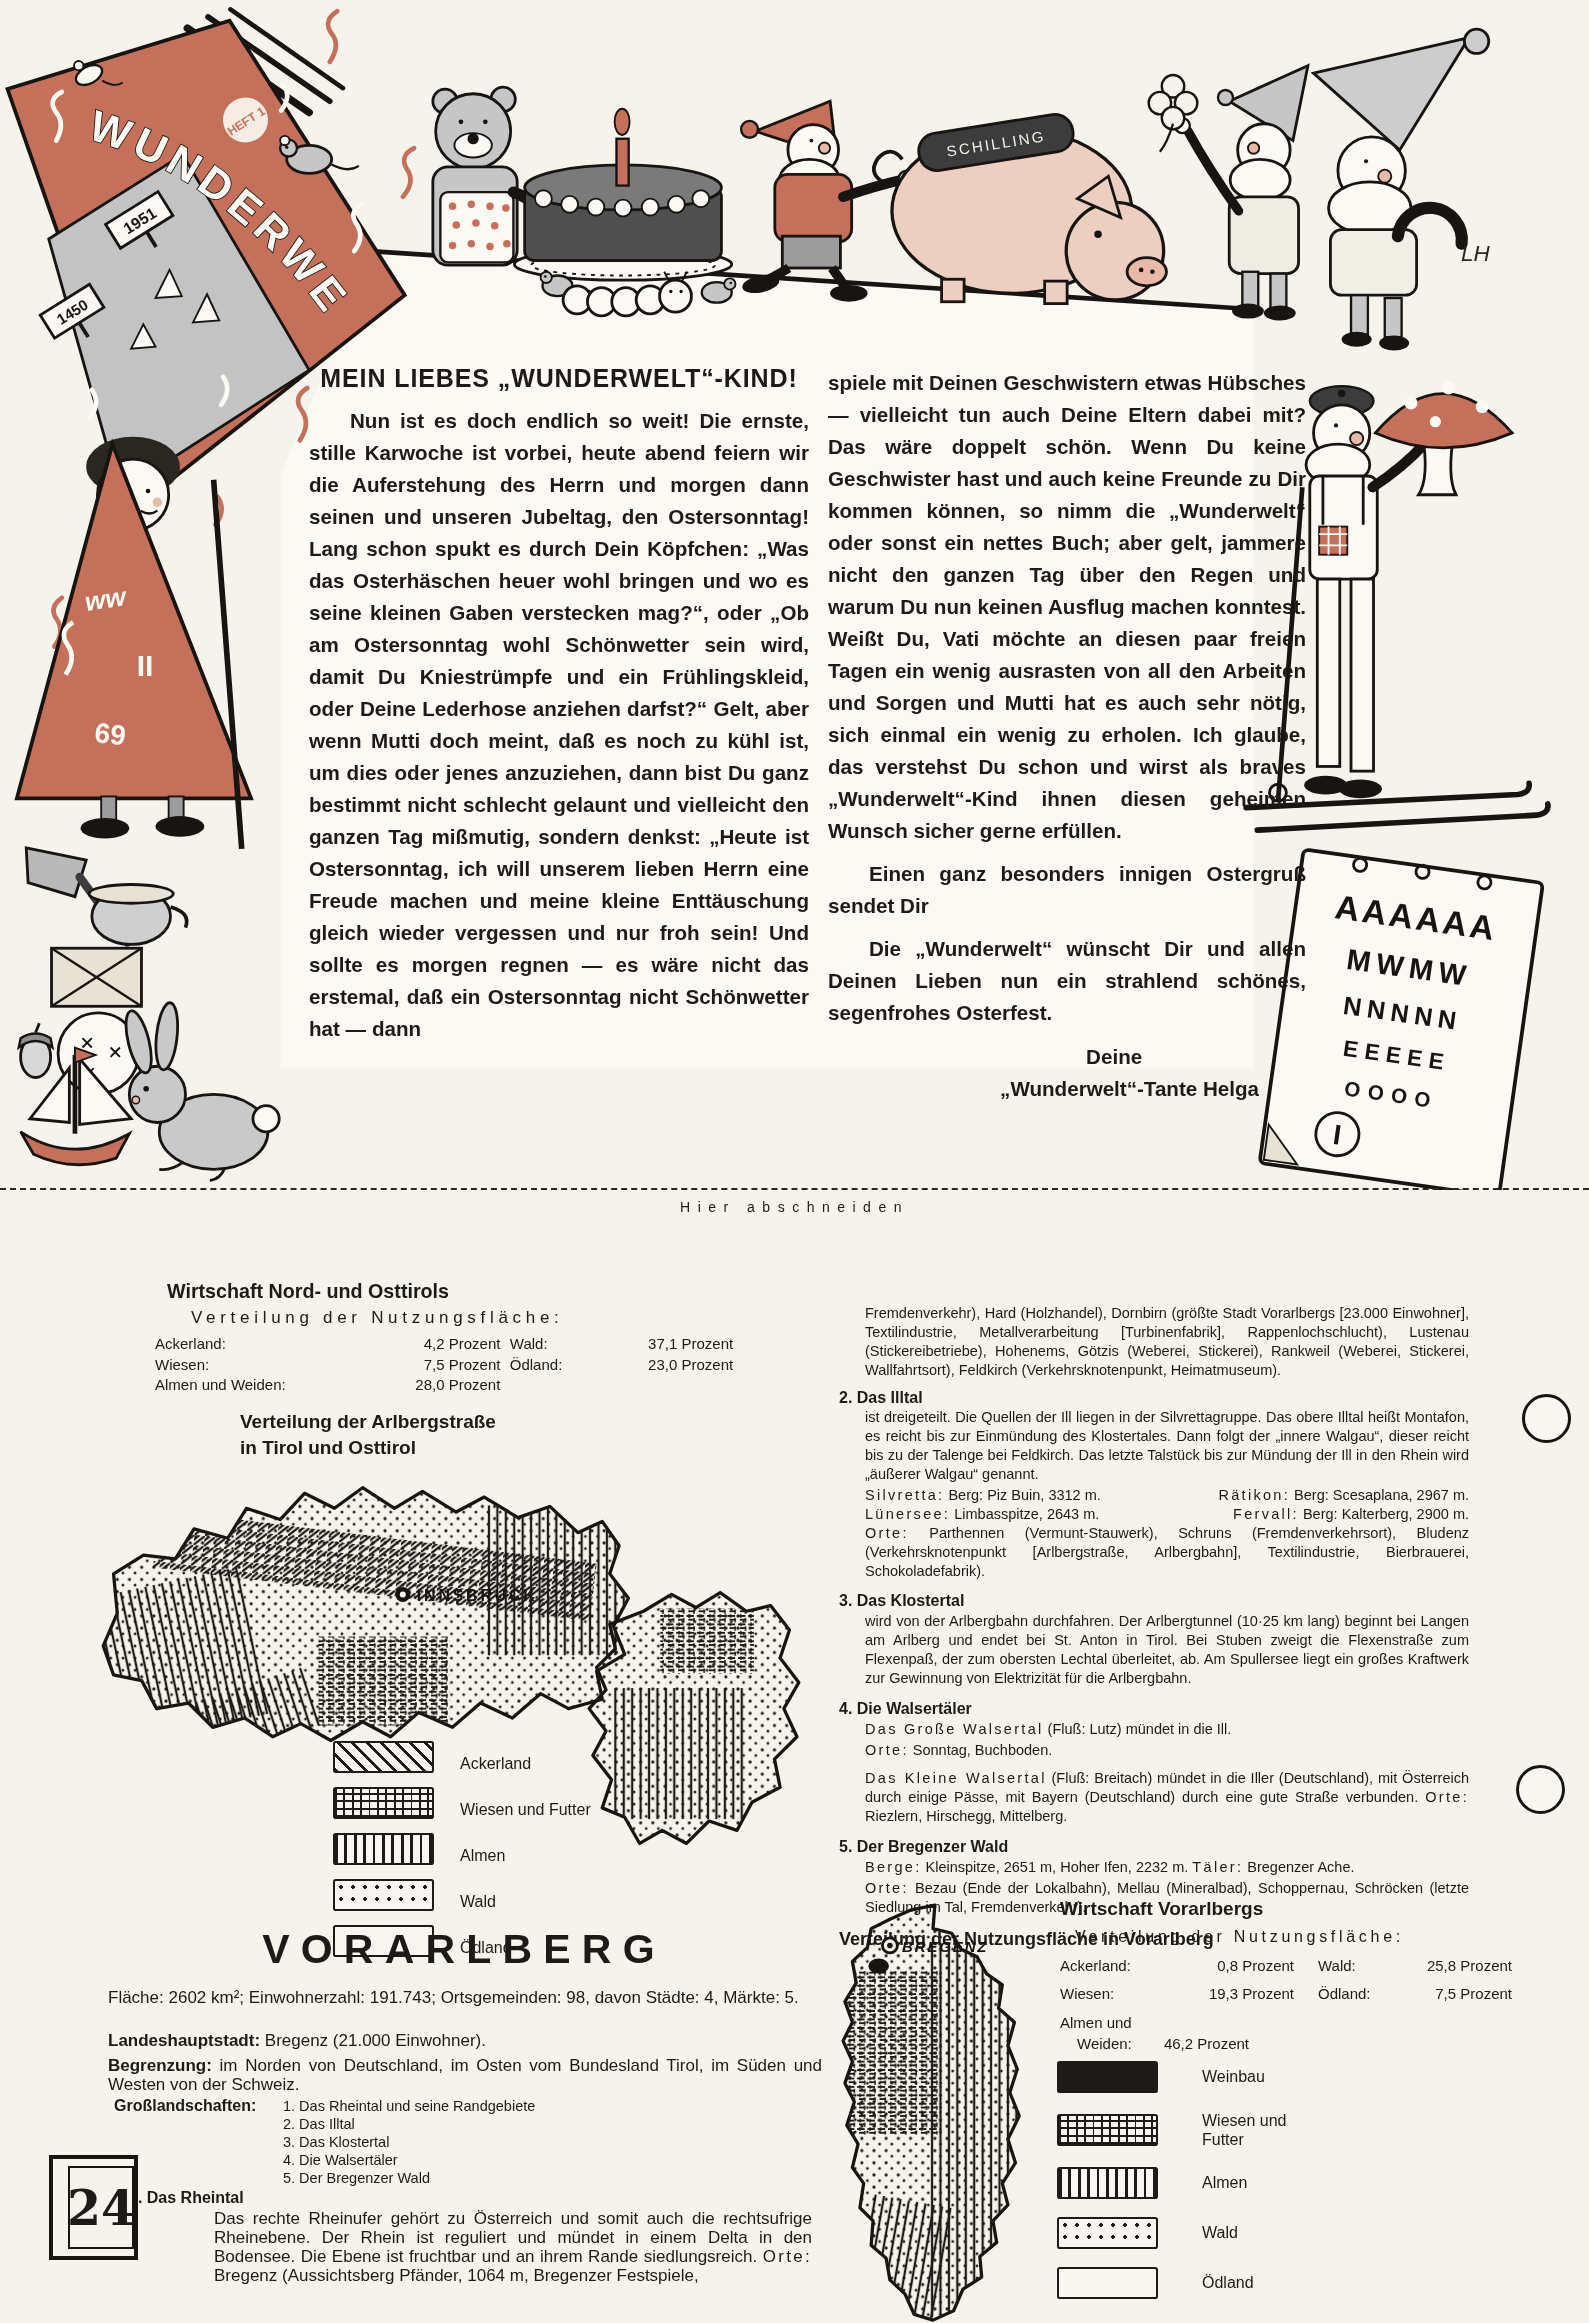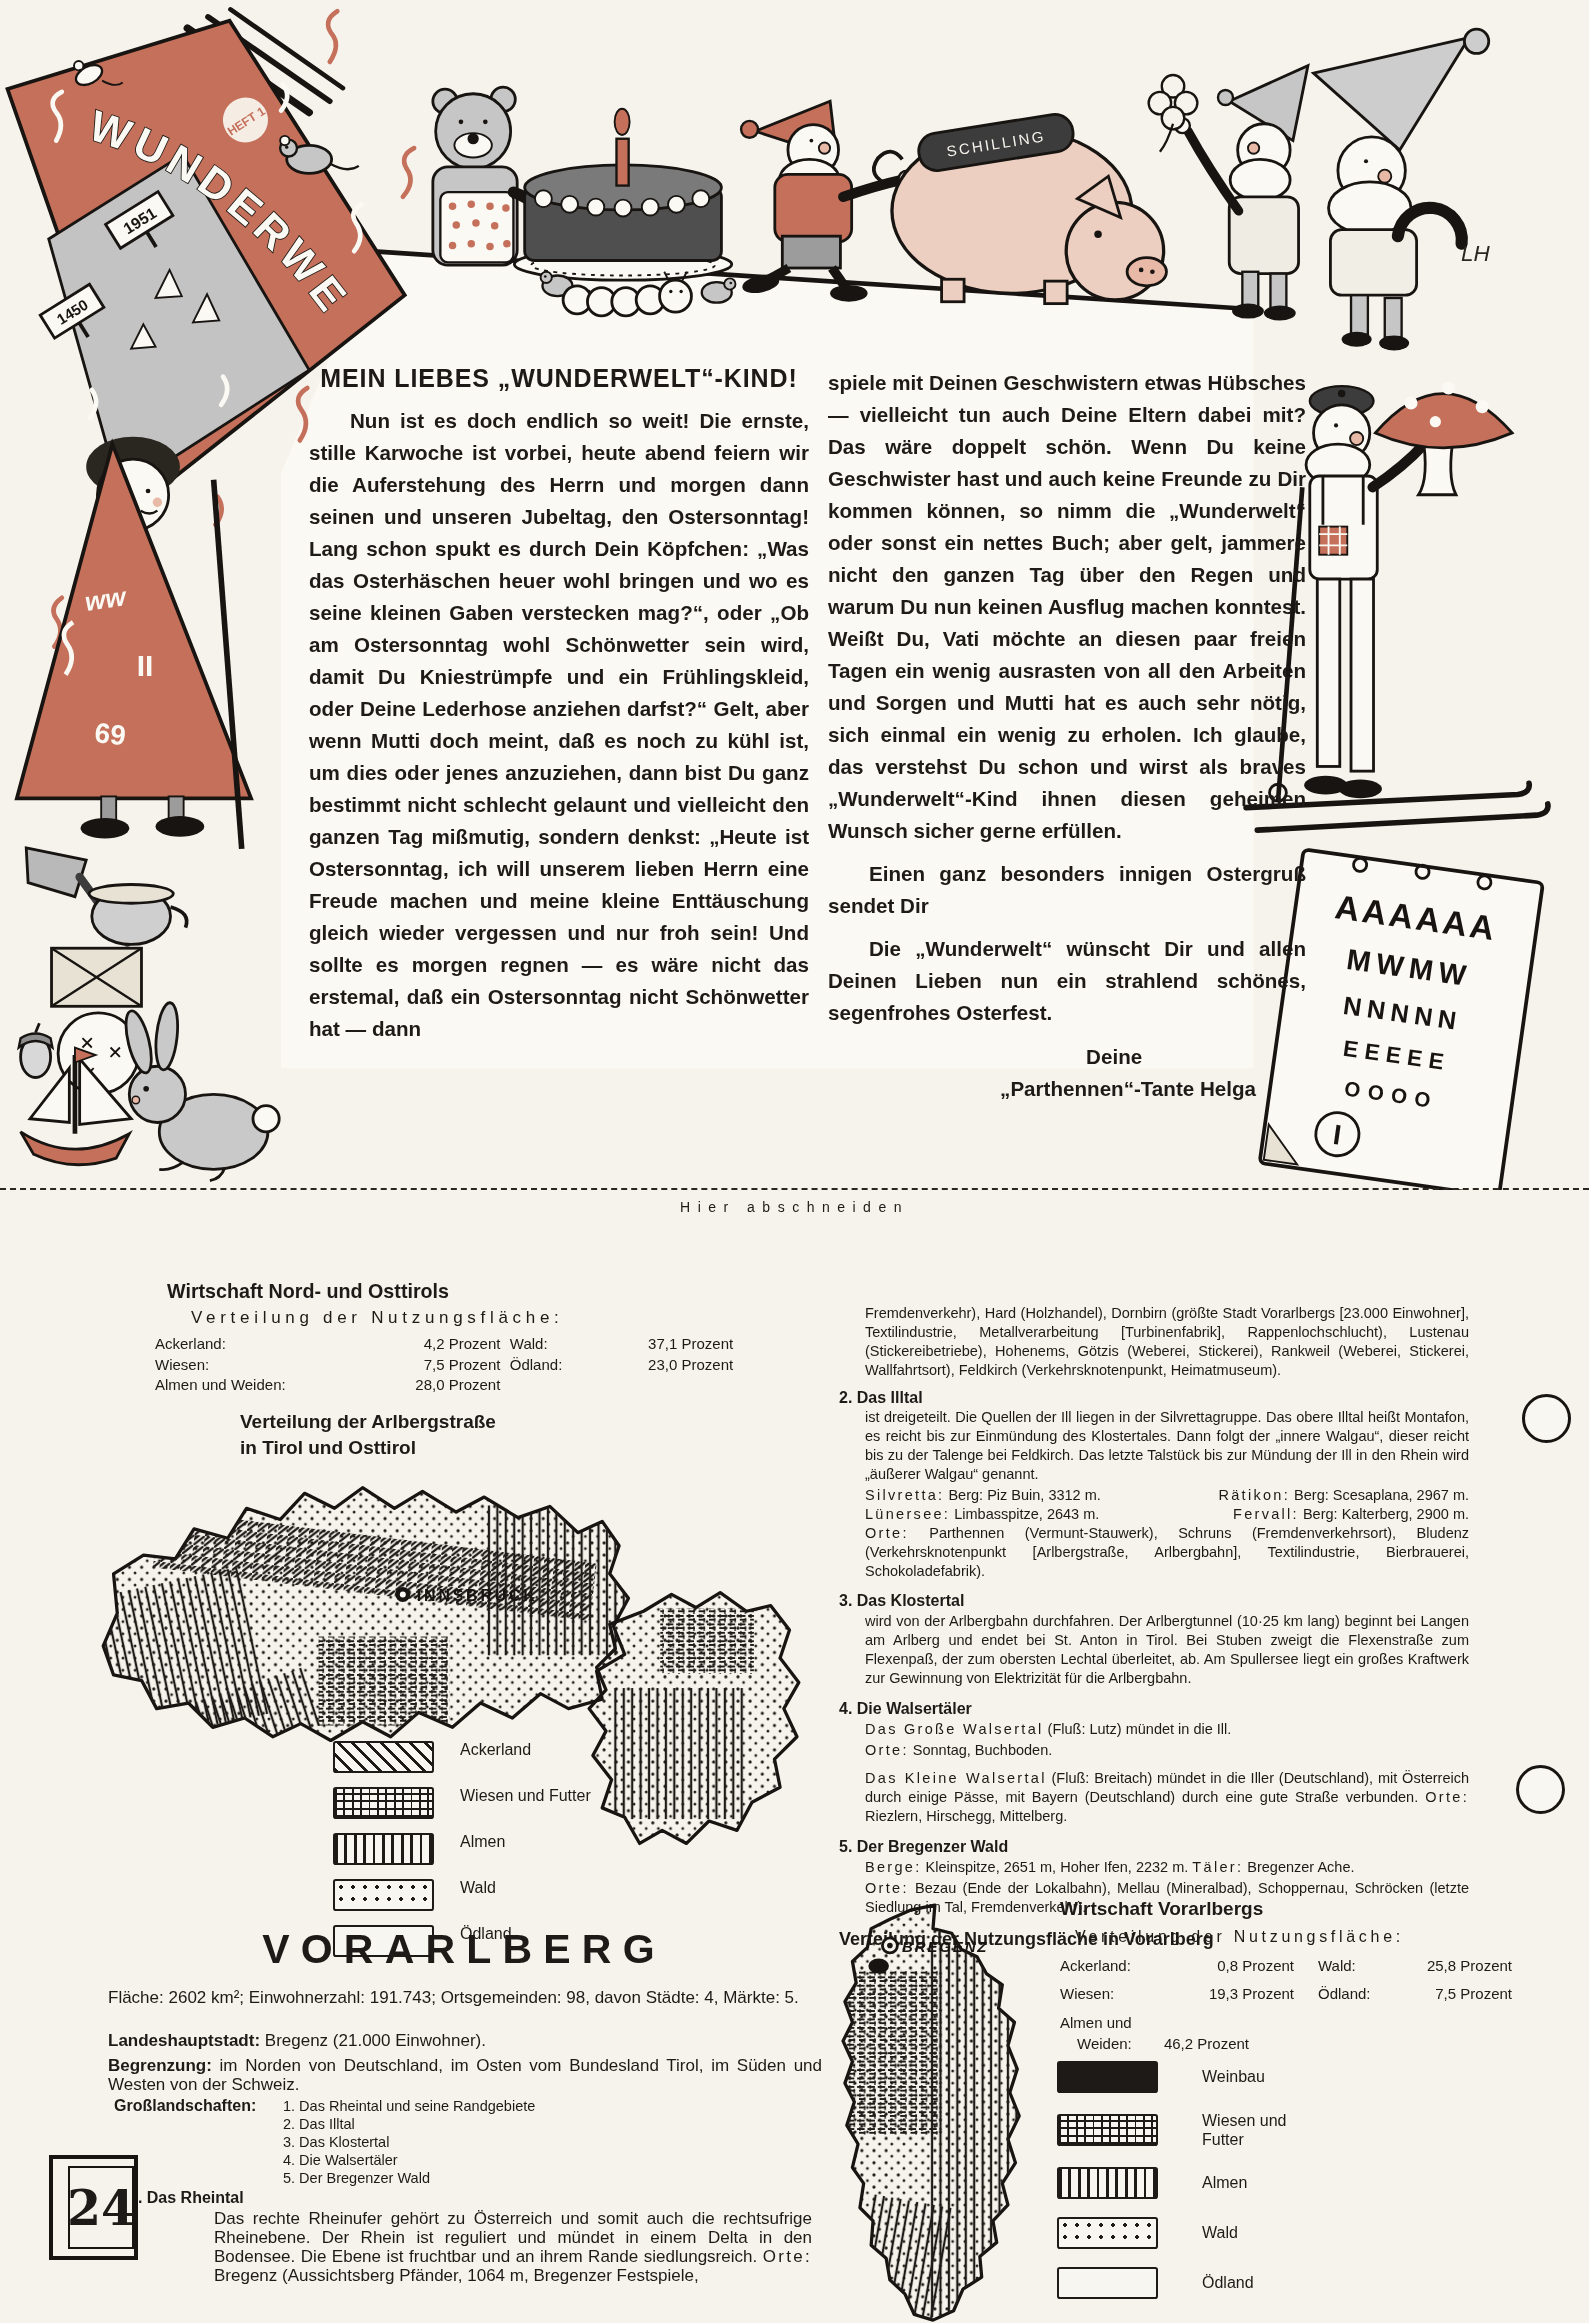--- a/index.html
+++ b/index.html
@@ -27,21 +27,21 @@
   .maptitle{font-weight:bold;font-size:19px;line-height:26px;}
   .bigtitle{font-size:41px;font-weight:bold;letter-spacing:11.2px;text-align:center;}
   .sp{letter-spacing:2.3px;}
   .bld{font-weight:bold;}
   .flow{font-size:14.5px;line-height:19px;}
   .flow h4{font-size:16px;margin:0 0 1.9px 0;}
   .flow p{margin:0 0 7.5px 0;margin-left:26px;text-align:justify;}
   .flow .pair{display:flex;justify-content:space-between;margin-left:26px;gap:44px;}
   .list{font-size:14.5px;line-height:18px;}
   
-  .legend-row{display:flex;align-items:flex-start;gap:26px;margin-bottom:14px;padding-left:24px;}
+  .legend-row{display:flex;align-items:flex-end;gap:26px;margin-bottom:14px;padding-left:24px;}
   .legend-row2{display:flex;align-items:center;gap:44px;margin-bottom:18px;}
   .sw{width:97px;height:28px;border:2.8px solid #1d1a17;border-radius:2.8px;background:#f8f6f0;flex:none;}
   .sw-hatch{background-image:repeating-linear-gradient(45deg,#1d1a17 0 2.8px,transparent 2.8px 10.3px);}
   .sw-weave{background-image:repeating-linear-gradient(0deg,#1d1a17 0 1.9px,transparent 1.9px 7.5px),
             repeating-linear-gradient(90deg,#1d1a17 0 1.9px,transparent 1.9px 8.4px);}
   .sw-vlines{background-image:repeating-linear-gradient(90deg,#1d1a17 0 2.8px,transparent 2.8px 9.4px);}
   .sw-dots{background-image:radial-gradient(#1d1a17 1.7px,transparent 2px);background-size:12px 12px;}
   .sw-solid{background:#1d1a17;}
   .legend-label{font-size:16px;}
   
@@ -413,21 +413,21 @@
 
   <div class="abs letter-col" style="left:309px;top:405px;width:500px">
     <p class="indent">Nun ist es doch endlich so weit! Die ernste, stille Karwoche ist vorbei, heute abend feiern wir die Auferstehung des Herrn und morgen dann seinen und unseren Jubeltag, den Ostersonntag! Lang schon spukt es durch Dein Köpfchen: „Was das Osterhäschen heuer wohl bringen und wo es seine kleinen Gaben verstecken mag?“, oder „Ob am Ostersonntag wohl Schönwetter sein wird, damit Du Kniestrümpfe und ein Frühlingskleid, oder Deine Lederhose anziehen darfst?“ Gelt, aber wenn Mutti doch meint, daß es noch zu kühl ist, um dies oder jenes anzuziehen, dann bist Du ganz bestimmt nicht schlecht gelaunt und vielleicht den ganzen Tag mißmutig, sondern denkst: „Heute ist Ostersonntag, ich will unserem lieben Herrn eine Freude machen und meine kleine Enttäuschung gleich wieder vergessen und nur froh sein! Und sollte es morgen regnen — es wäre nicht das erstemal, daß ein Ostersonntag nicht Schönwetter hat — dann</p>
   </div>
 
   <div class="abs letter-col" style="left:828px;top:367px;width:478px">
     <p>spiele mit Deinen Geschwistern etwas Hübsches — vielleicht tun auch Deine Eltern dabei mit? Das wäre doppelt schön. Wenn Du keine Geschwister hast und auch keine Freunde zu Dir kommen können, so nimm die „Wunderwelt“ oder sonst ein nettes Buch; aber gelt, jammere nicht den ganzen Tag über den Regen und warum Du nun keinen Ausflug machen konntest. Weißt Du, Vati möchte an diesen paar freien Tagen ein wenig ausrasten von all den Arbeiten und Sorgen und Mutti hat es auch sehr nötig, sich einmal ein wenig zu erholen. Ich glaube, das verstehst Du schon und wirst als braves „Wunderwelt“-Kind ihnen diesen geheimen Wunsch sicher gerne erfüllen.</p>
     <p class="indent">Einen ganz besonders innigen Ostergruß sendet Dir</p>
     <p class="indent">Die „Wunderwelt“ wünscht Dir und allen Deinen Lieben nun ein strahlend schönes, segenfrohes Osterfest.</p>
     <div class="sig1">Deine</div>
-    <div class="sig2">„Parthennen“-Tante Helga</div>
+    <div class="sig2">„Wunderwelt“-Tante Helga</div>
   </div>
 
   <div class="abs cutline"></div>
   <div class="abs cutlabel">Hier abschneiden</div>
 
   <div class="abs geo-h" style="left:167px;top:1280px">Wirtschaft Nord- und Osttirols</div>
   <div class="abs geo-sub" style="left:191px;top:1308px">Verteilung der Nutzungsfläche:</div>
   <div class="abs stats-grid" style="left:155px;top:1334px;width:600px">
     <span>Ackerland:</span>
     <span class="v">4,2 Prozent</span>

